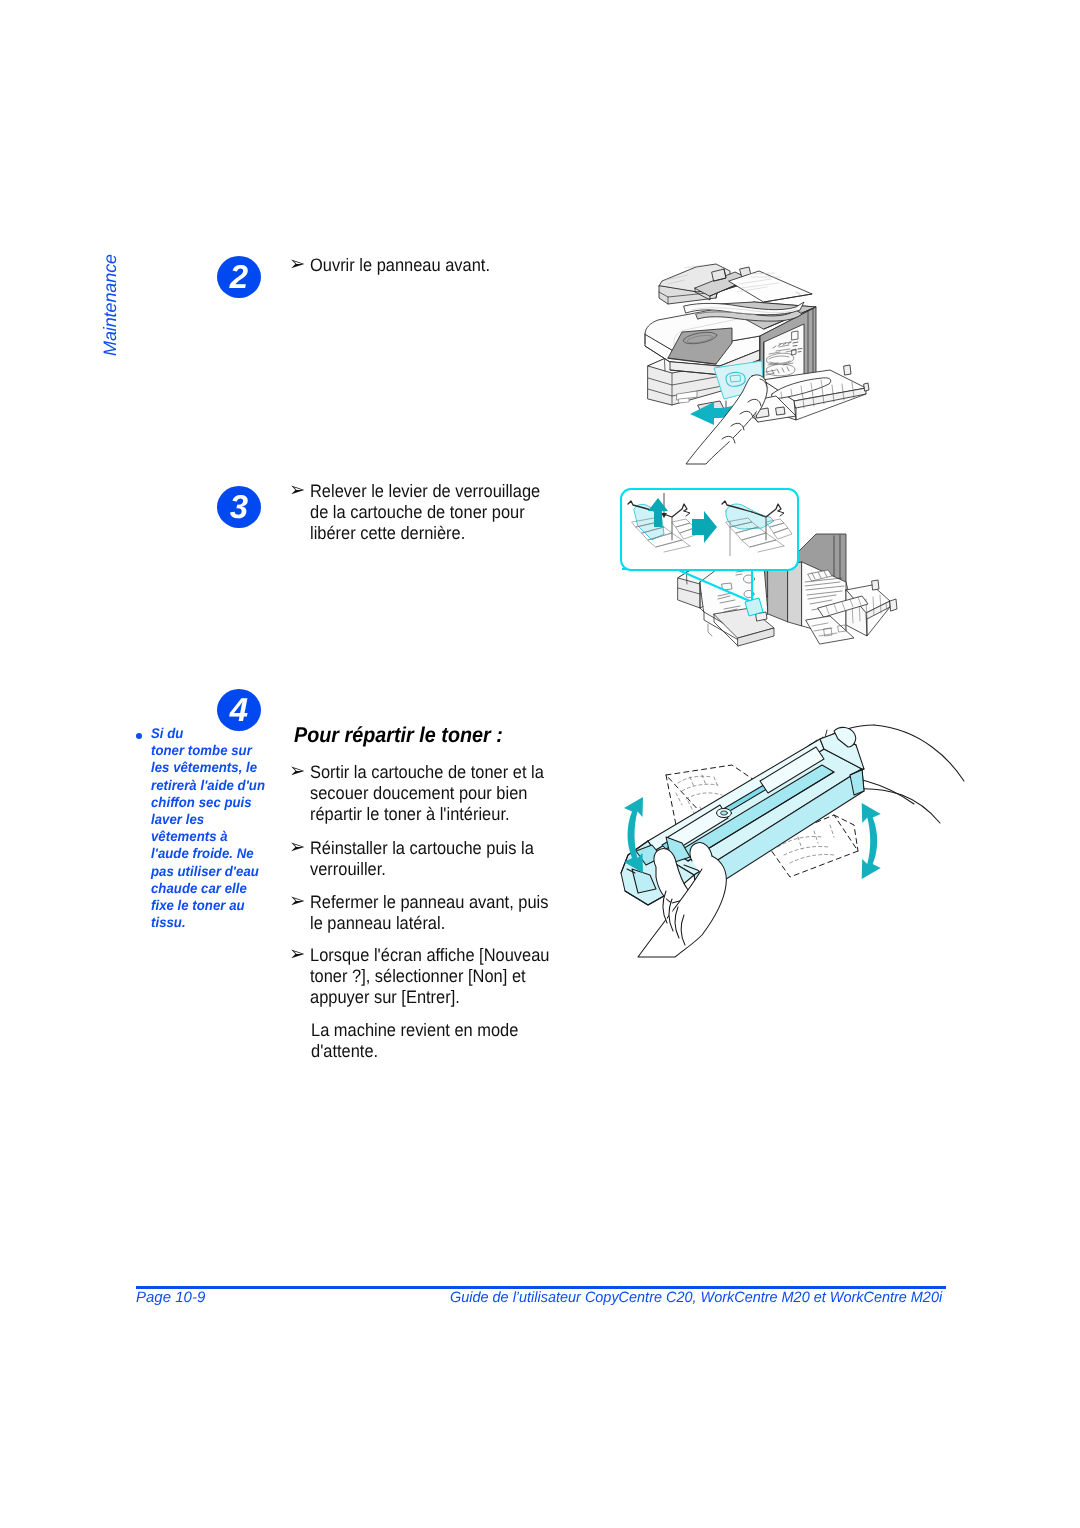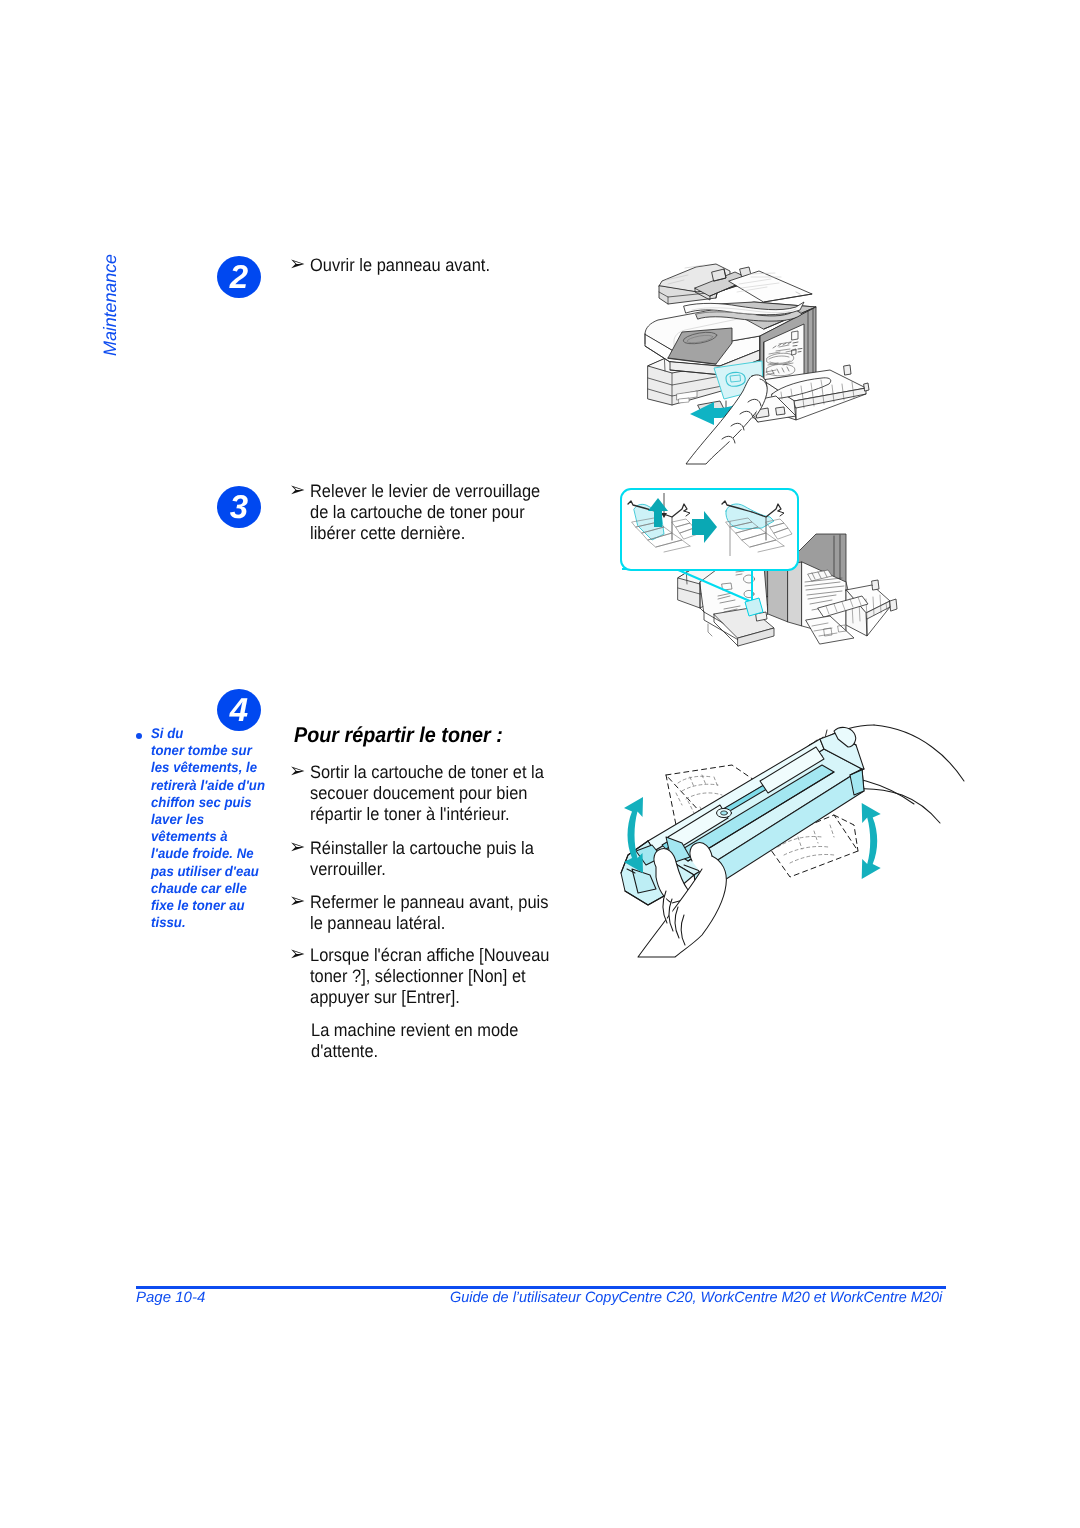--- a/index.html
+++ b/index.html
@@ -462,16 +462,16 @@
 
  <g fill="#14b0bd">
   <path d="M 33 64 L 14 75 L 22 78.5 C 16 93 16 111 22 125 L 14 129 L 33 140 L 32.5 120 L 27.5 125 C 23.5 111 23.5 93 27.5 78.5 L 32.5 84 Z"></path>
  </g>
  <g fill="#14b0bd">
   <path d="M 251.7 70.0 L 270.7 81.0 L 262.7 84.5 C 268.7 99.0 268.7 117.0 262.7 131.0 L 270.7 135.0 L 251.7 146.0 L 252.2 126.0 L 257.2 131.0 C 261.2 117.0 261.2 99.0 257.2 84.5 L 252.2 90.0 Z"></path>
  </g>
 </svg>
 
   <div class="frule" style="left:136px;top:1286px;width:810px;height:3px;"></div>
-  <div class="ftxt" style="left:136px;top:1290px;">Page  10-4</div>
+  <div class="ftxt" style="left:136px;top:1290px;">Page  10-9</div>
   <div class="ftxt" style="left:450px;top:1290px;transform:scaleX(0.963);">Guide de l’utilisateur CopyCentre C20, WorkCentre M20 et WorkCentre M20i</div>
 
 </div>
 
 </body></html>

